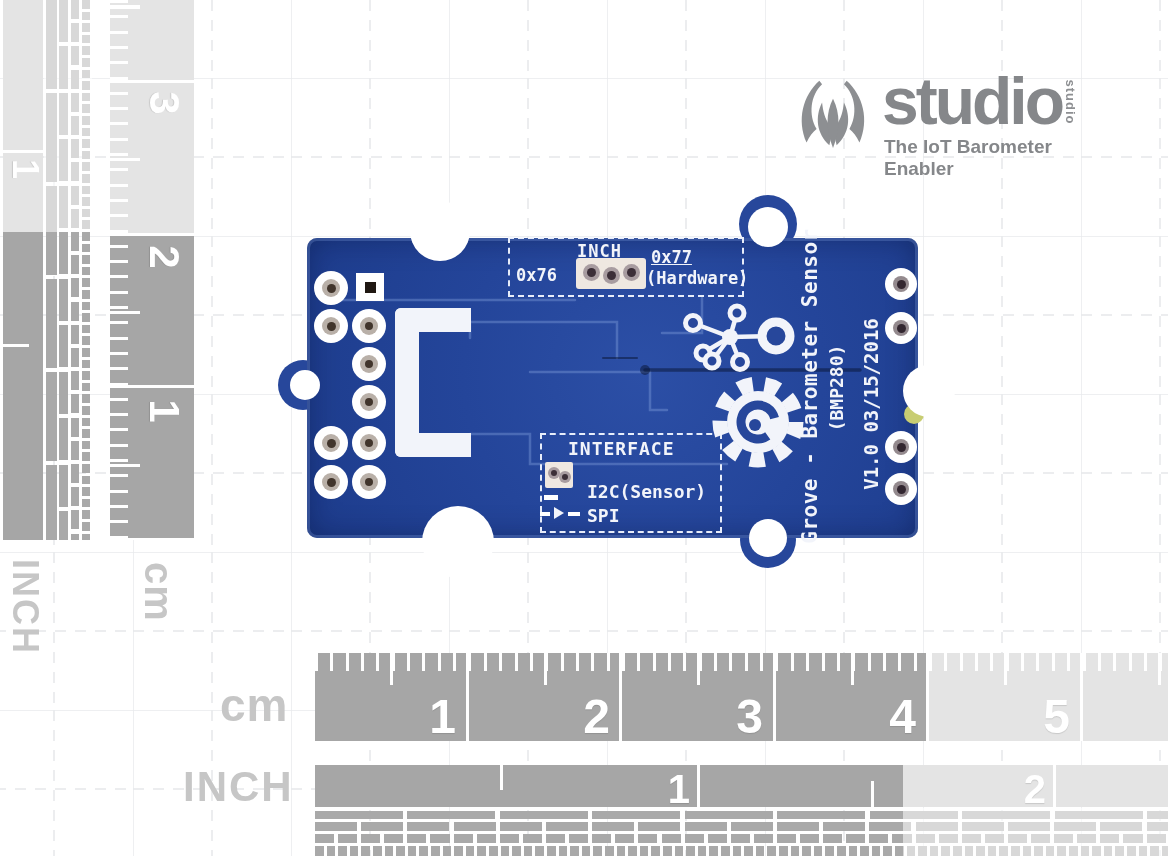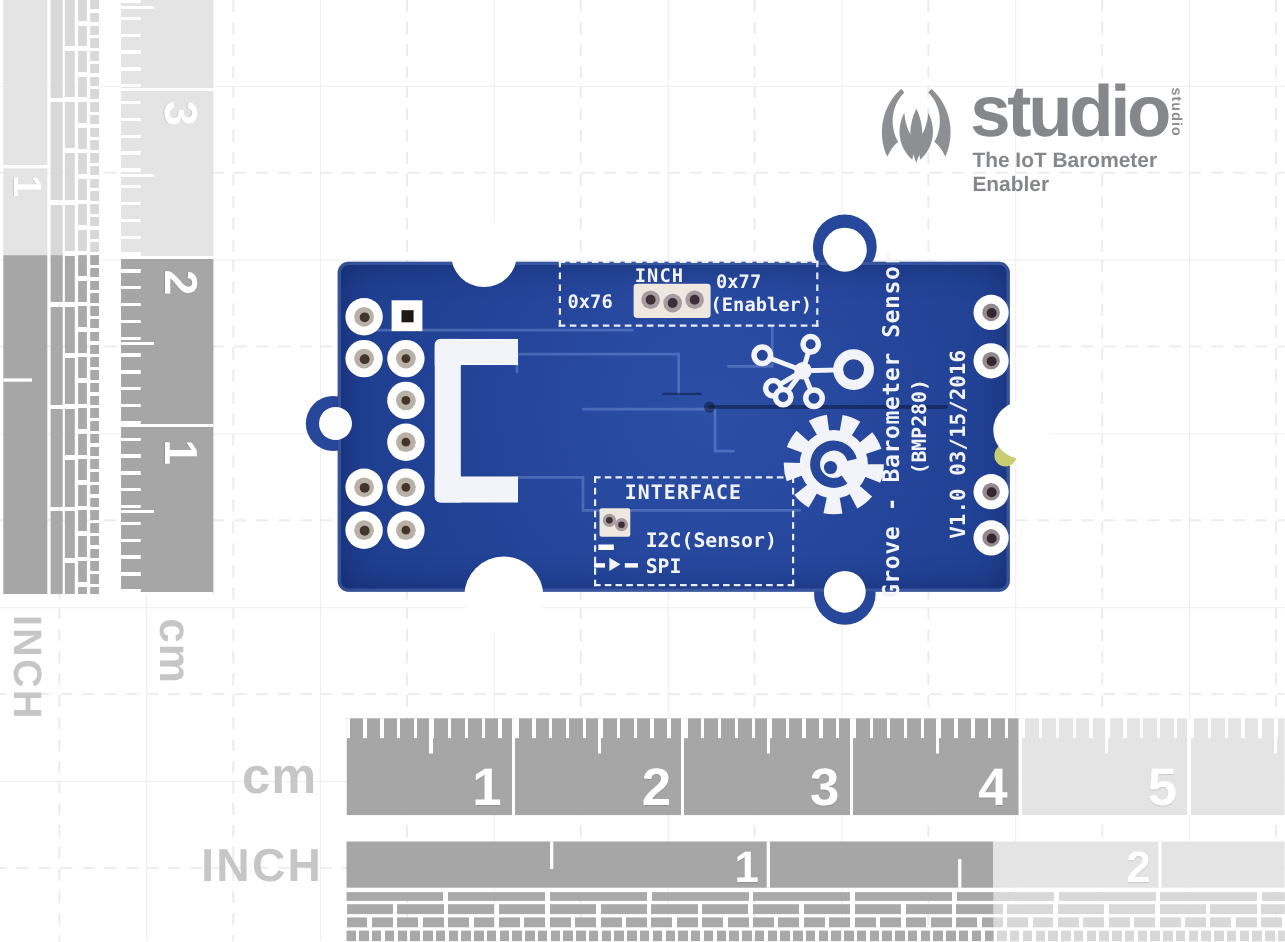--- a/index.html
+++ b/index.html
@@ -223,22 +223,22 @@
     <div class="abs" style="left:7px;top:6px;width:17px;height:17px;border-radius:50%;background:#a89ca0;display:flex;align-items:center;justify-content:center;">
         <div style="width:9px;height:9px;border-radius:50%;background:#3c2f38;"></div>
       </div>
     <div class="abs" style="left:27px;top:9px;width:17px;height:17px;border-radius:50%;background:#a89ca0;display:flex;align-items:center;justify-content:center;">
         <div style="width:9px;height:9px;border-radius:50%;background:#3c2f38;"></div>
       </div>
     <div class="abs" style="left:47px;top:6px;width:17px;height:17px;border-radius:50%;background:#a89ca0;display:flex;align-items:center;justify-content:center;">
         <div style="width:9px;height:9px;border-radius:50%;background:#3c2f38;"></div>
       </div>
   </div>
-  <div class="abs silk" style="left:651px;top:247px;font-size:17px;">0x77</div>
-  <div class="abs silk" style="left:646px;top:268px;font-size:17px;">(Enabler)</div>
+  <div class="abs silk" style="left:651px;top:247px;font-size:17px;text-decoration:underline;">0x77</div>
+  <div class="abs silk" style="left:646px;top:268px;font-size:17px;">(Hardware)</div>
 
   <div class="abs dashbox" style="left:540px;top:433px;width:178px;height:96px;"></div>
   <div class="abs silk" style="left:568px;top:438px;font-size:18px;letter-spacing:1px;">INTERFACE</div>
   <div class="abs" style="left:545px;top:462px;width:28px;height:26px;background:#efe8e1;border-radius:2px;">
     <div class="abs" style="left:3px;top:5px;width:12px;height:12px;border-radius:50%;background:#a89ca0;display:flex;align-items:center;justify-content:center;">
         <div style="width:6px;height:6px;border-radius:50%;background:#3c2f38;"></div>
       </div>
     <div class="abs" style="left:14px;top:9px;width:12px;height:12px;border-radius:50%;background:#a89ca0;display:flex;align-items:center;justify-content:center;">
         <div style="width:6px;height:6px;border-radius:50%;background:#3c2f38;"></div>
       </div>

